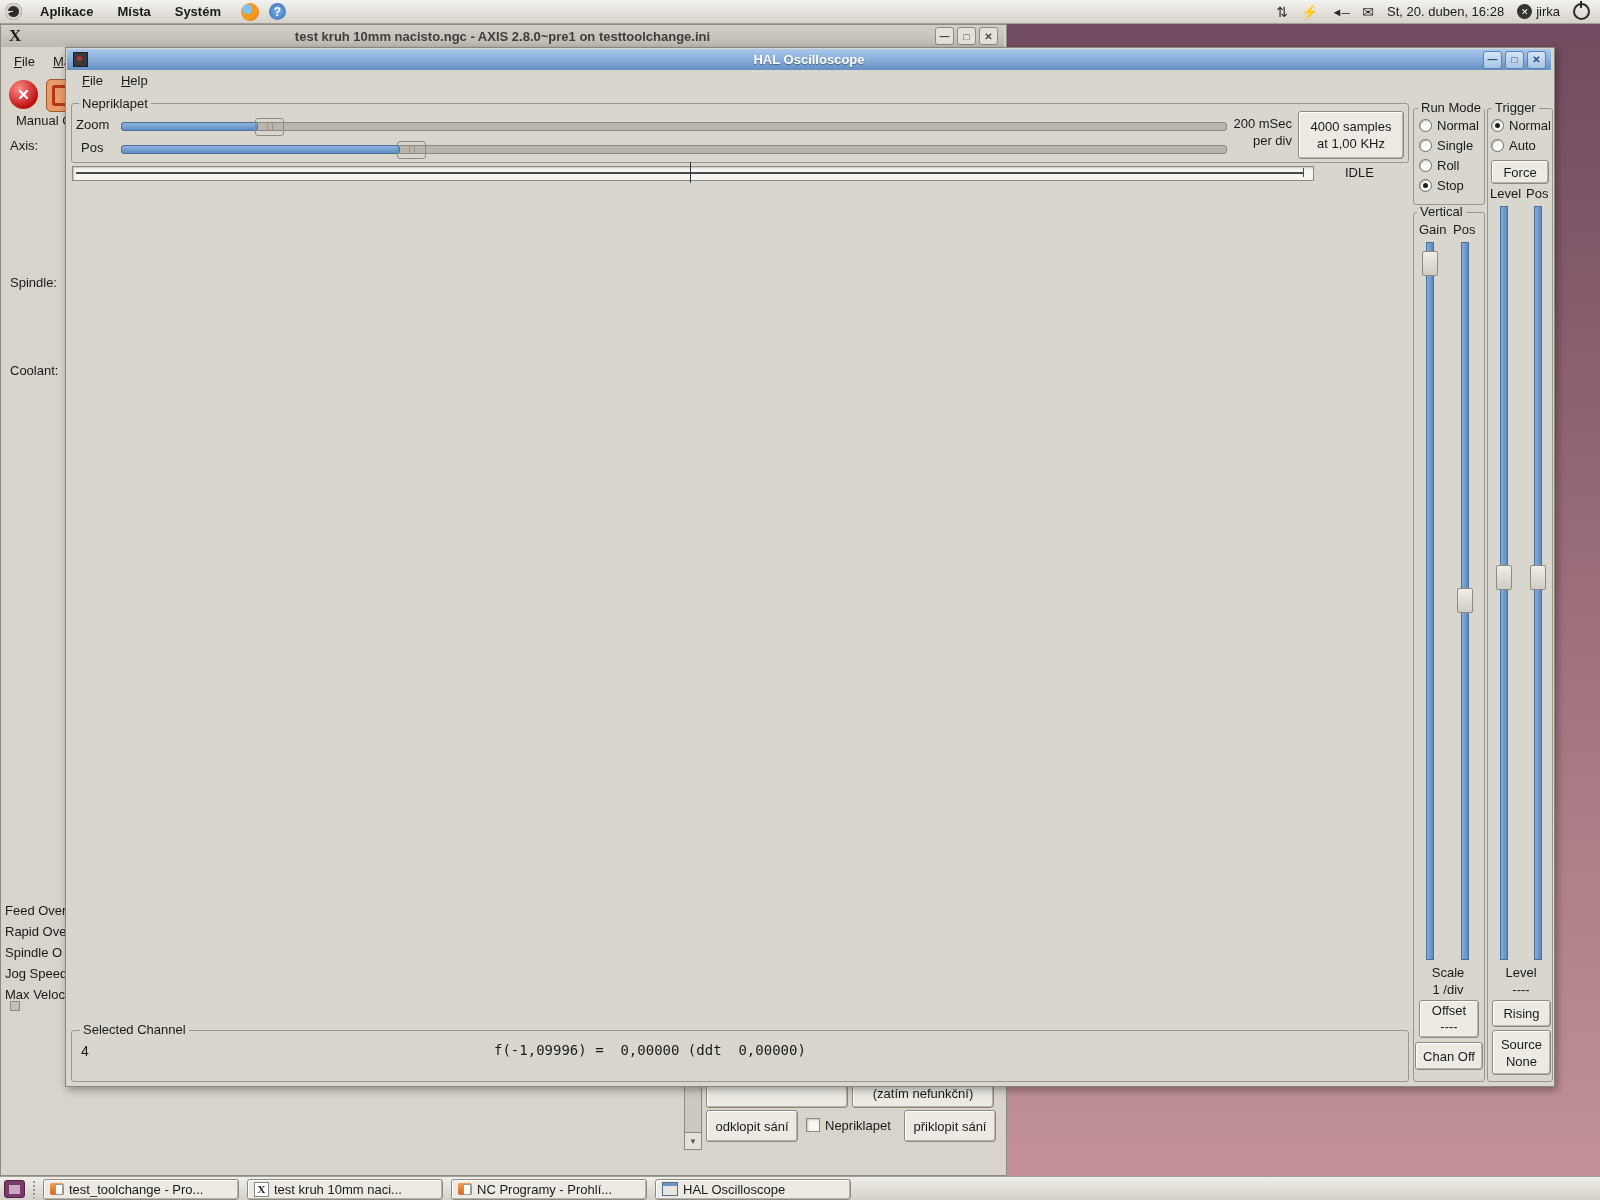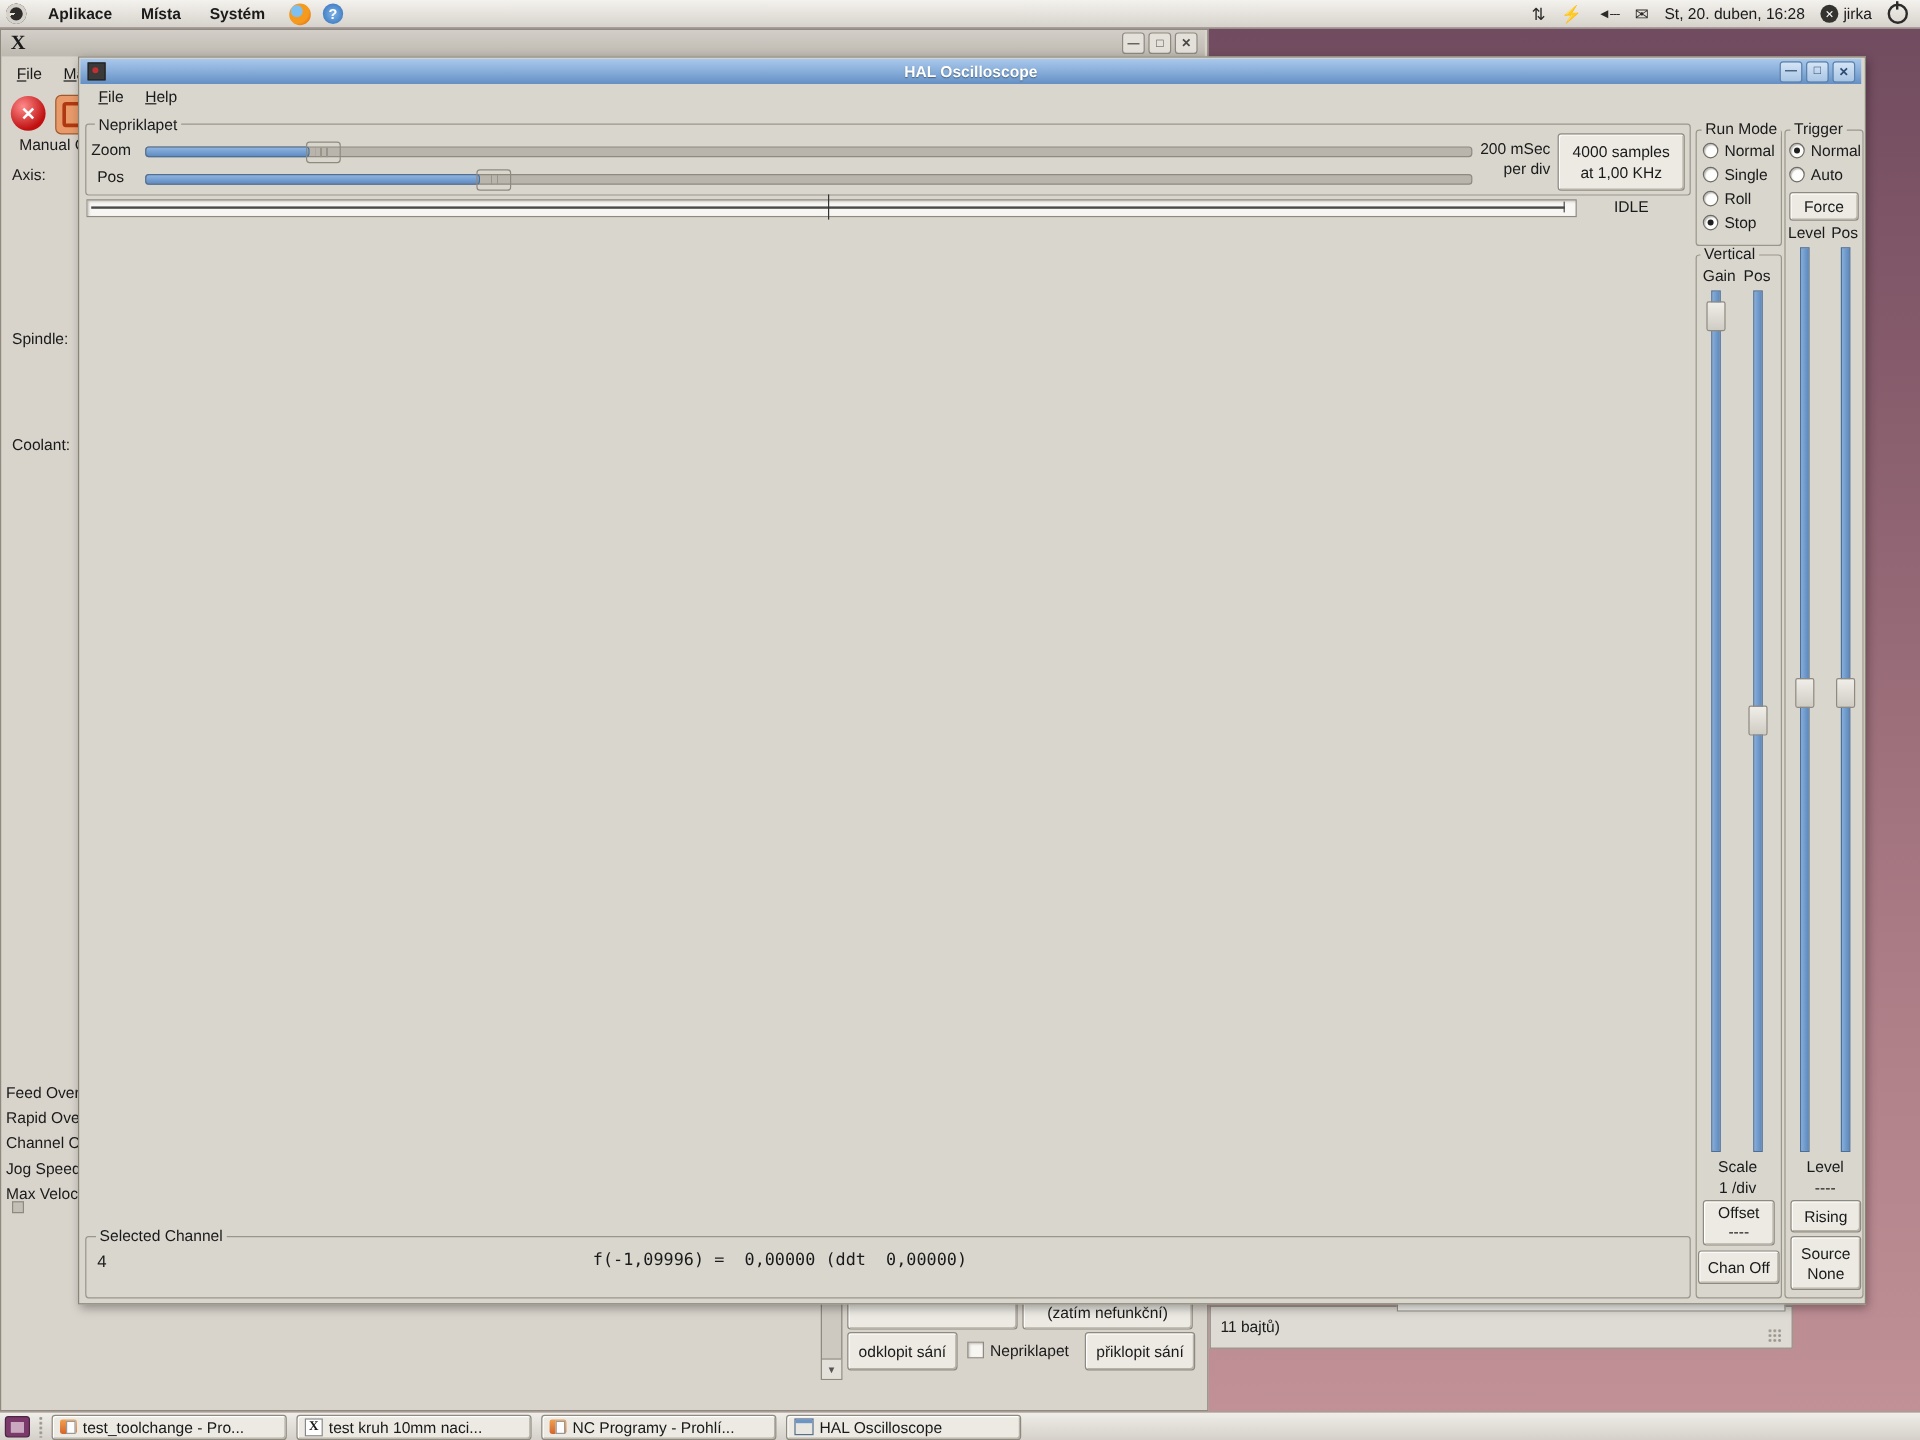--- a/index.html
+++ b/index.html
@@ -109,20 +109,21 @@
   u{text-decoration:underline;}
 </style>
 </head>
 <body>
 
 <div id="root">
 
   <div id="axiswin" class="abs"></div>
   <div id="axistitle" class="abs">
     <span class="xlogo">X</span>
+    <span class="ttext">test kruh 10mm nacisto.ngc - AXIS 2.8.0~pre1 on testtoolchange.ini</span>
     <span id="axisbtns">
       <span class="tbtn">—</span>
       <span class="tbtn">□</span>
       <span class="tbtn">✕</span>
     </span>
   </div>
   <div class="abs menurow" style="left:2px;top:50px;width:400px;height:22px;align-items:center;z-index:2;">
     <span><u>F</u>ile</span>
     <span><u>M</u>ac</span>
   </div>
@@ -132,21 +133,21 @@
     </div>
   <div class="abs" style="left:16px;top:113px;z-index:2;">Manual C</div>
   <div id="axis-panel-labels">
       <div class="abs" style="left: 10px; top: 138px; z-index: 2;">Axis:</div>
       <div class="abs" style="left: 10px; top: 275px; z-index: 2;">Spindle:</div>
       <div class="abs" style="left: 10px; top: 363px; z-index: 2;">Coolant:</div>
     </div>
   <div id="axis-override-labels">
       <div class="abs" style="left: 5px; top: 903px; z-index: 2; white-space: nowrap;">Feed Over</div>
       <div class="abs" style="left: 5px; top: 924px; z-index: 2; white-space: nowrap;">Rapid Ove</div>
-      <div class="abs" style="left: 5px; top: 945px; z-index: 2; white-space: nowrap;">Channel O</div>
+      <div class="abs" style="left: 5px; top: 945px; z-index: 2; white-space: nowrap;">Spindle O</div>
       <div class="abs" style="left: 5px; top: 966px; z-index: 2; white-space: nowrap;">Jog Speed</div>
       <div class="abs" style="left: 5px; top: 987px; z-index: 2; white-space: nowrap;">Max Veloc</div>
     </div>
   <div class="abs" style="left:10px;top:1001px;width:8px;height:8px;background:#c3bfb7;border:1px solid #8f8a80;z-index:2;"></div>
 
   <div id="gcode" class="abs">
       <div class="gline mono">
         <span class="gnum">6:</span>
         <span></span>
       </div>
@@ -191,26 +192,20 @@
   <div class="abs b3" style="left:706px;top:1078px;width:140px;height:28px;z-index:2;"></div>
   <div class="abs b3" style="left:852px;top:1078px;width:140px;height:28px;z-index:2;">(zatím nefunkční)</div>
   <div class="abs b3" style="left:706px;top:1110px;width:90px;height:30px;z-index:2;">odklopit sání</div>
   <div class="abs" style="left:806px;top:1110px;width:96px;height:30px;display:flex;align-items:center;gap:5px;z-index:2;">
     <span class="sunken" style="width:12px;height:12px;"></span>
     <span>Nepriklapet</span>
   </div>
   <div class="abs b3" style="left:904px;top:1110px;width:90px;height:30px;z-index:2;">přiklopit sání</div>
 
 
-  <div class="abs" style="left:1008px;top:1088px;width:484px;height:34px;background:#dedbd4;border:1px solid #8f8a80;z-index:2;">
-    <div style="position:absolute;left:155px;top:-6px;width:322px;height:8px;background:#f6f5f2;border:1px solid #9b968c;"></div>
-    <span style="position:absolute;left:8px;top:9px;">11 bajtů)</span>
-    <span style="position:absolute;right:8px;bottom:4px;width:12px;height:12px;
-          background-image:radial-gradient(circle,#9a958c 1px,transparent 1.3px);background-size:4px 4px;"></span>
-  </div>
 
   <div id="oscwin" class="abs"></div>
   <div id="osctitle" class="abs">
     <span class="oscico"></span>
     <span class="ttext">HAL Oscilloscope</span>
     <span id="oscbtns">
       <span class="tbtn">—</span>
       <span class="tbtn">□</span>
       <span class="tbtn">✕</span>
     </span>

